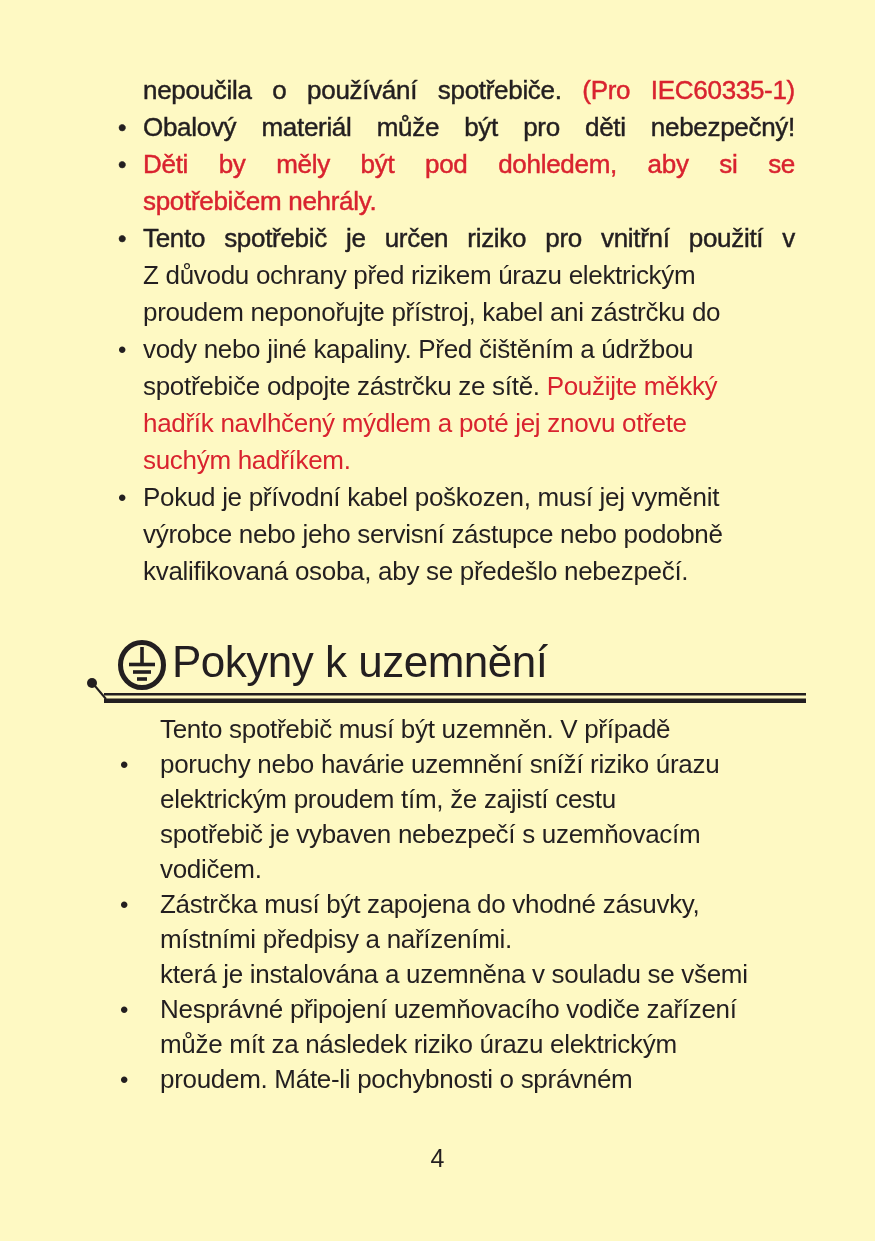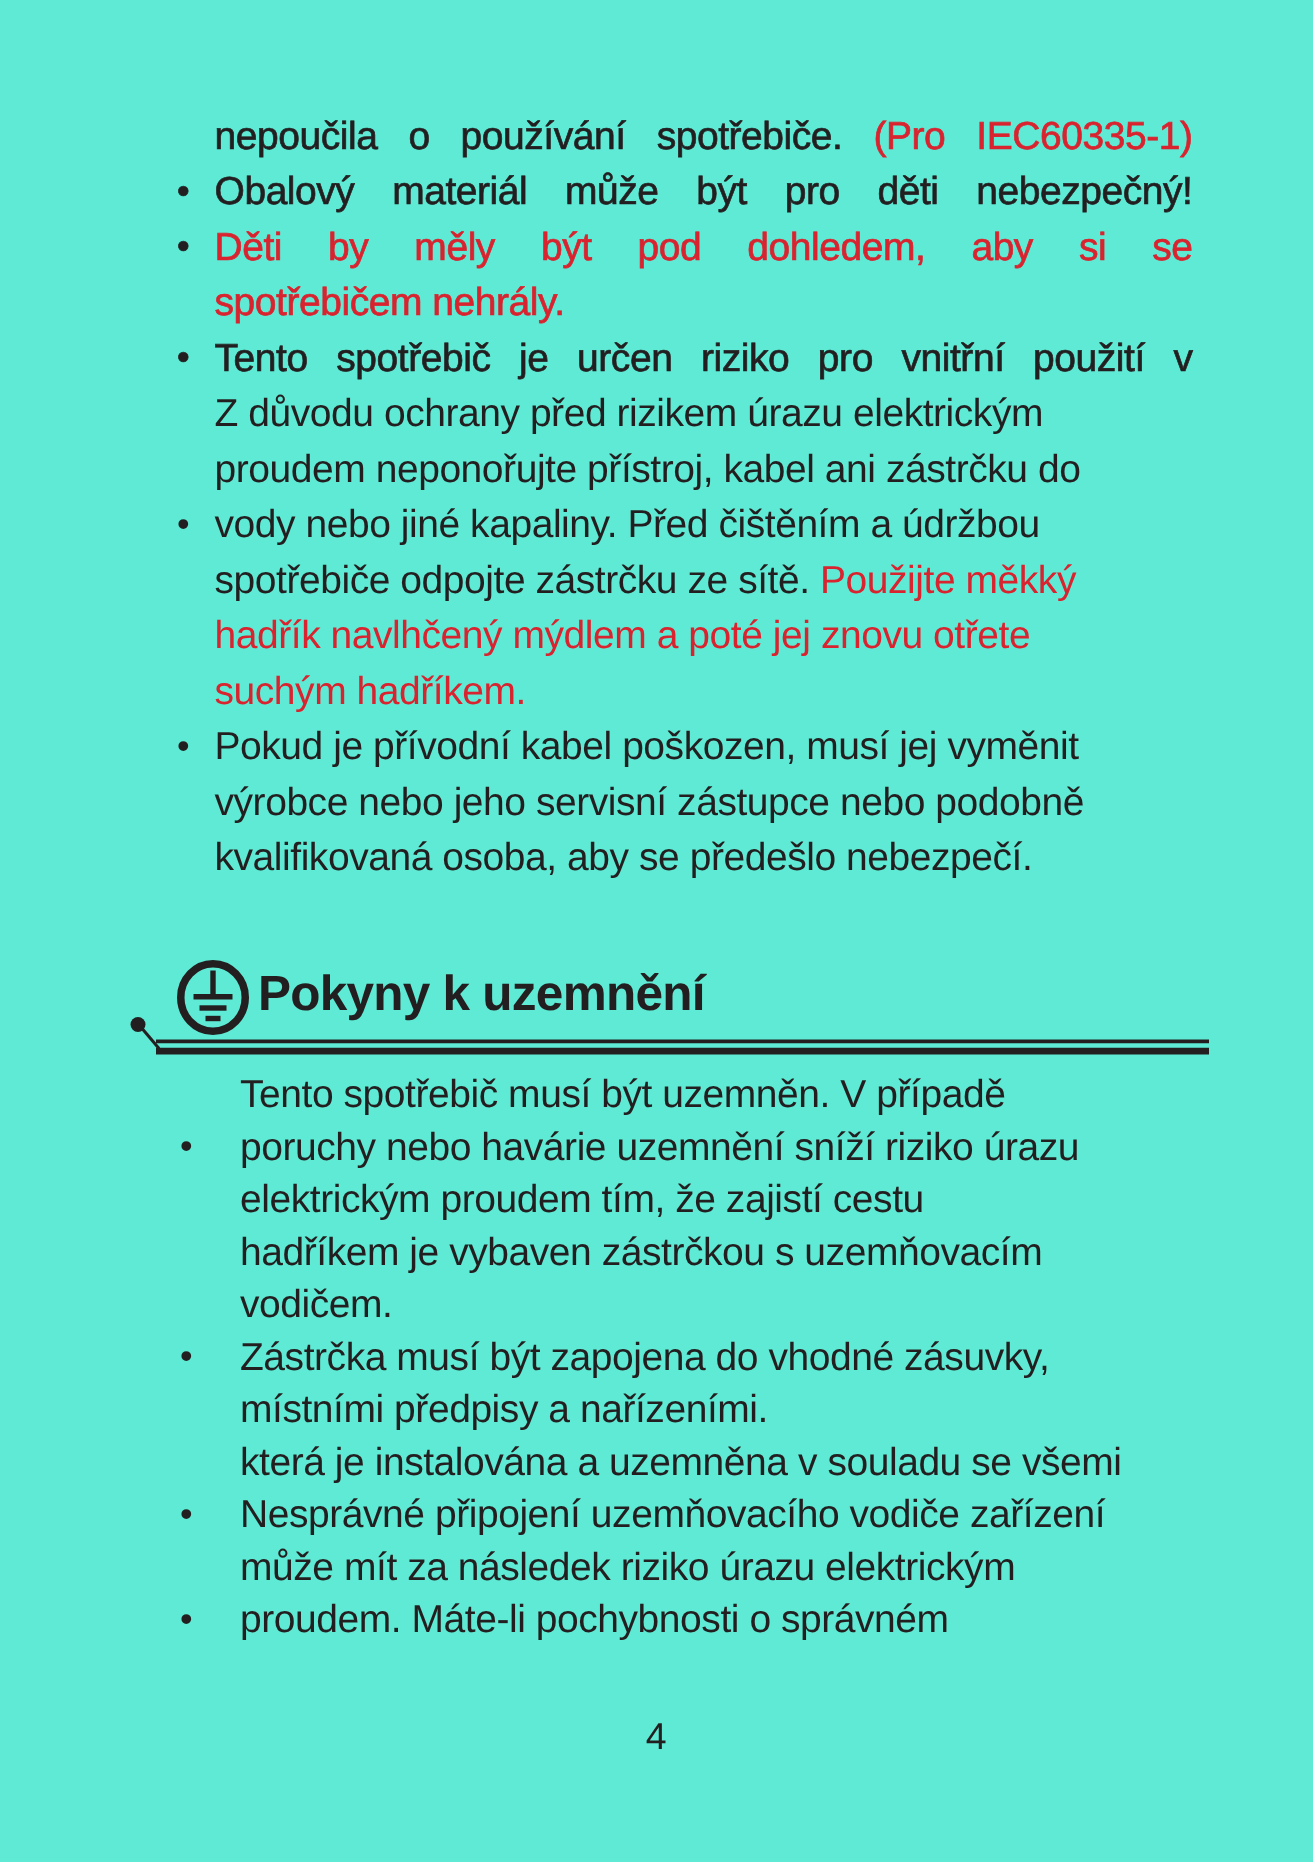--- a/index.html
+++ b/index.html
@@ -1,20 +1,20 @@
 <!DOCTYPE html>
 <html lang="cs" style="--accent-red: #d9232f;"><head>
 <meta charset="utf-8">
 <style>
   html, body { margin: 0; padding: 0; background: #ffffff; }
   .page {
     position: relative;
     width: 875px;
     height: 1241px;
-    background: #5eead4;
+    background: #fef9c3;
     font-family: "Liberation Sans", sans-serif;
     color: #231f20;
     overflow: hidden;
   }
   
   .body-section { position: absolute; }
   #section-top    { left: 118px; top: 72px;  width: 677px; }
   #section-bottom { left: 120px; top: 712px; width: 672px; }
 
   .line {
@@ -38,22 +38,22 @@
   .heavy { -webkit-text-stroke: 0.45px currentColor; }
   .red { color: var(--accent-red, #d9232f); }
 
   
   .heading-block { position: absolute; left: 0; top: 634px; width: 875px; height: 80px; }
   .ground-icon { position: absolute; left: 116px; top: 4px; width: 52px; height: 54px; }
   .section-title {
     position: absolute;
     left: 172px; top: 2px;
     margin: 0;
-    font-size: 33px;
-    font-weight: bold;
+    font-size: 44px;
+    font-weight: normal;
     letter-spacing: -0.5px;
     line-height: 52px;
     color: #231f20;
   }
   .heading-deco { position: absolute; left: 84px; top: 42px; width: 726px; height: 30px; }
 
   
   .footer {
     position: absolute;
     left: 0; top: 1144px;
@@ -155,21 +155,21 @@
       <div class="line">
         <span class="bullet">•</span>
         <span class="text"><span>poruchy nebo havárie uzemnění sníží riziko úrazu</span></span>
       </div>
       <div class="line">
         <span class="bullet"></span>
         <span class="text"><span>elektrickým proudem tím, že zajistí cestu</span></span>
       </div>
       <div class="line">
         <span class="bullet"></span>
-        <span class="text"><span>hadříkem je vybaven zástrčkou s uzemňovacím</span></span>
+        <span class="text"><span>spotřebič je vybaven nebezpečí s uzemňovacím</span></span>
       </div>
       <div class="line">
         <span class="bullet"></span>
         <span class="text"><span>vodičem.</span></span>
       </div>
       <div class="line">
         <span class="bullet">•</span>
         <span class="text"><span>Zástrčka musí být zapojena do vhodné zásuvky,</span></span>
       </div>
       <div class="line">

